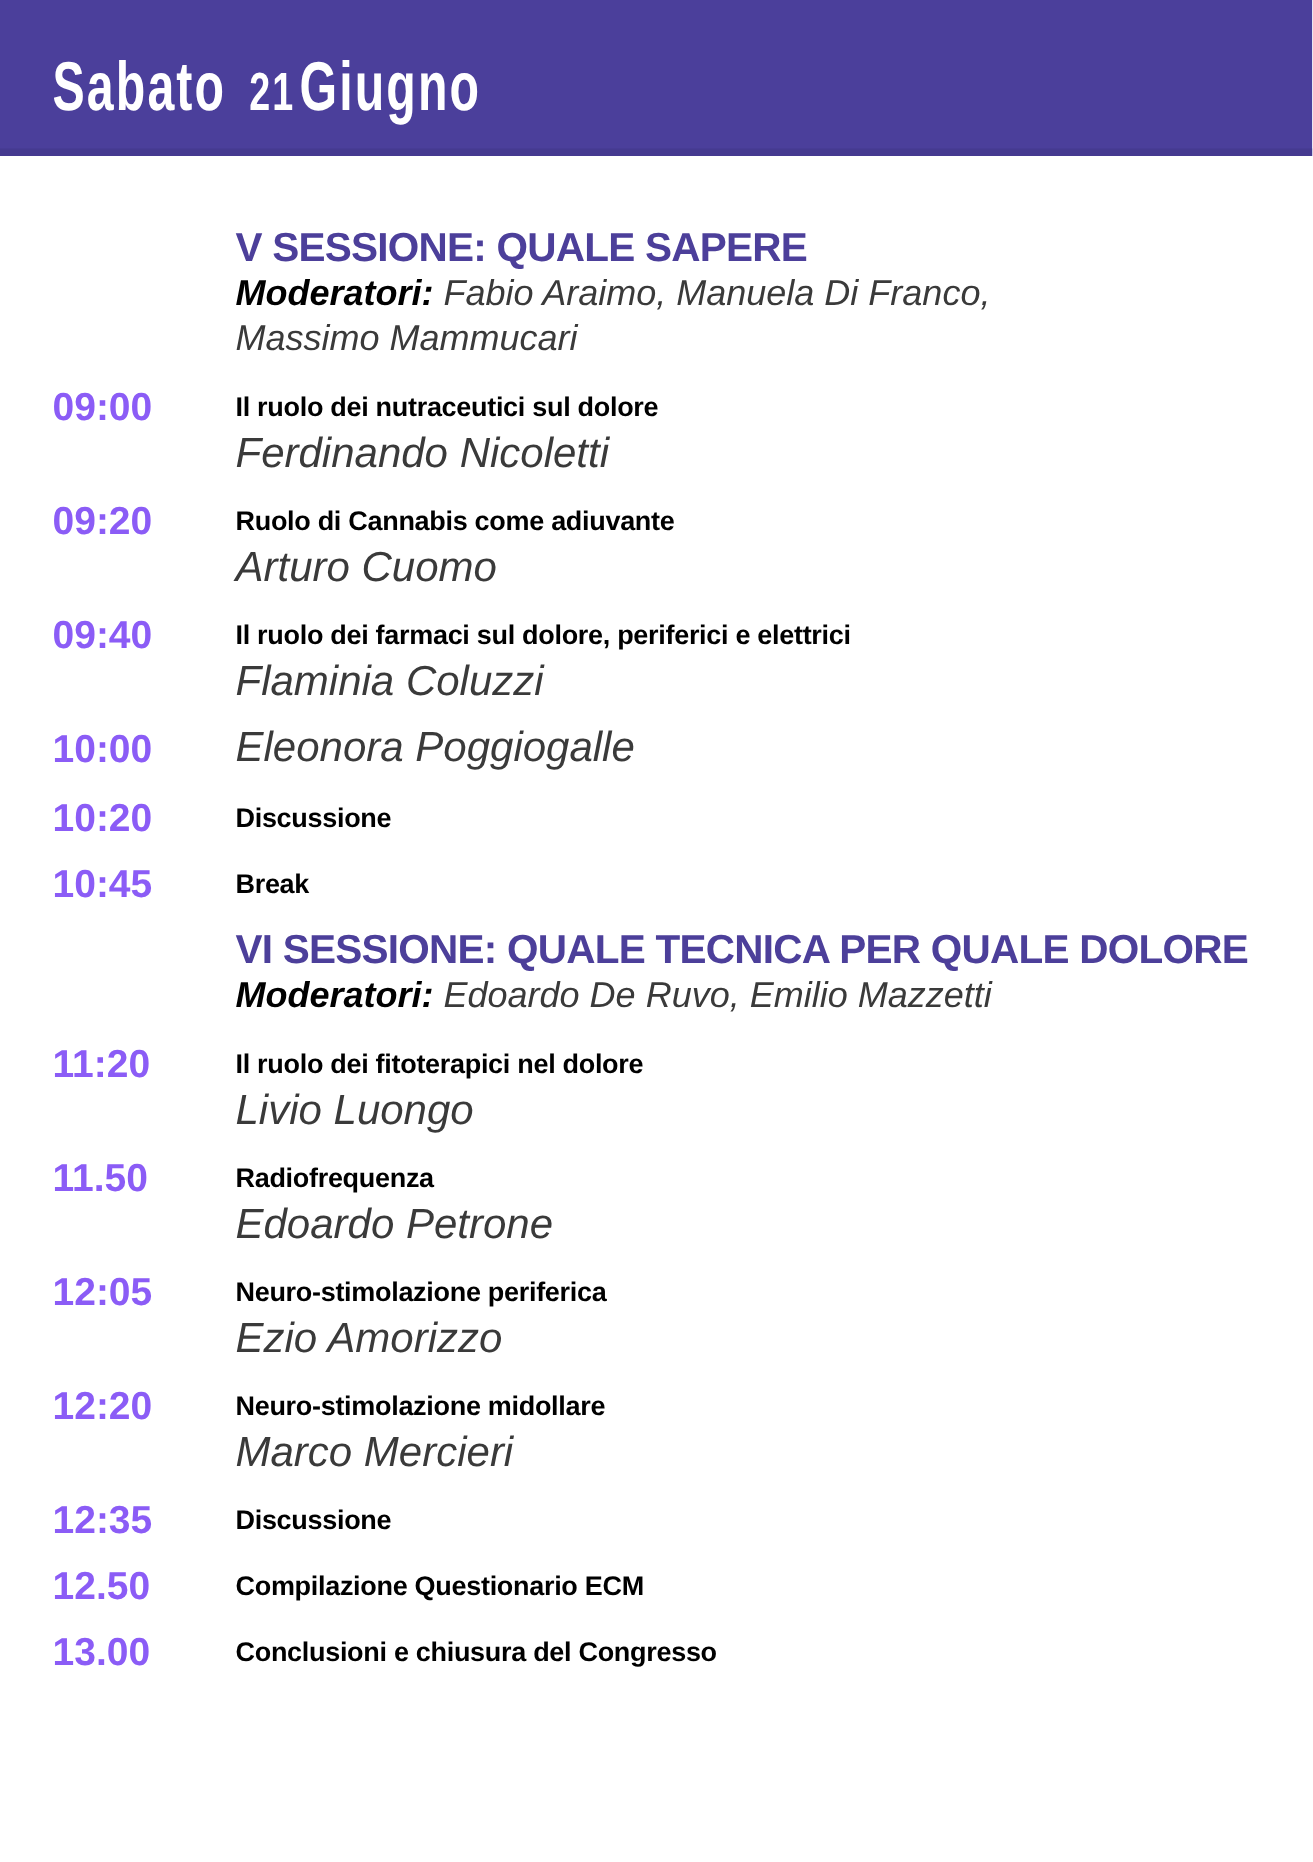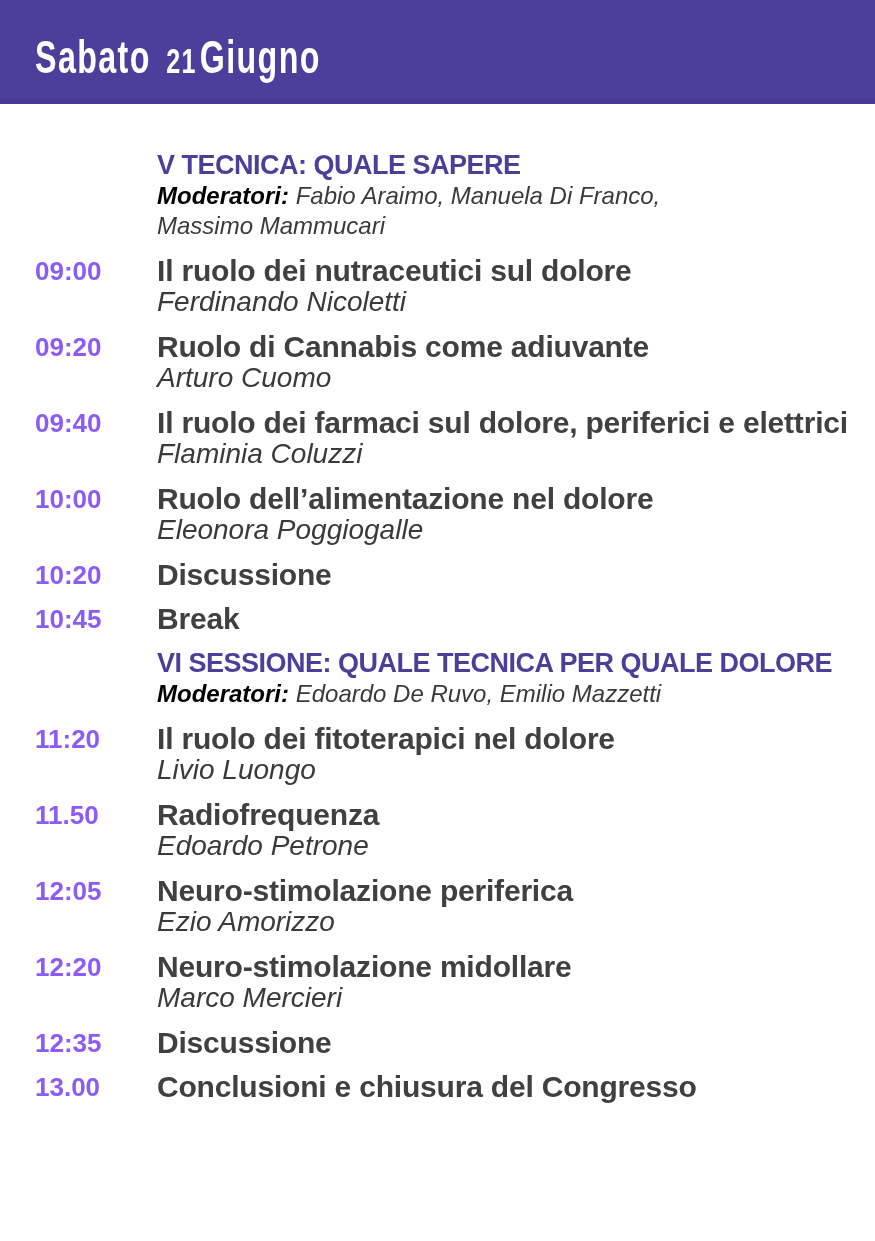--- a/index.html
+++ b/index.html
@@ -55,23 +55,23 @@
     font-size: 26px;
     font-weight: 700;
     color: #8b5cf6;
     line-height: 32px;
   }
   .content {
     flex: 1;
     min-width: 0;
   }
   .title {
-    font-size: 30px;
-    font-weight: 700;
-    color: #404040;
+    font-size: 18px;
+    font-weight: 700;
+    color: #000000;
     line-height: 32px;
     letter-spacing: -0.2px;
     white-space: nowrap;
   }
   .speaker {
     font-size: 28px;
     font-style: italic;
     color: #3a3a3a;
     line-height: 30px;
   }
@@ -101,21 +101,21 @@
 <div class="page">
   <header class="banner">
     <div class="banner-title">
       <span>Sabato</span><span class="banner-num">21</span><span>Giugno</span>
     </div>
   </header>
   <main class="schedule" id="schedule">
       <div class="row m-session">
         <div class="time"></div>
         <div class="content">
-          <div class="session-title">V TECNICA: QUALE SAPERE</div>
+          <div class="session-title">V SESSIONE: QUALE SAPERE</div>
           <div class="moderators"><span class="mod-label">Moderatori:</span> <span class="mod-names">Fabio Araimo, Manuela Di Franco, Massimo Mammucari</span></div>
         </div>
       </div>
       <div class="row m-talk">
         <div class="time">09:00</div>
         <div class="content">
           <div class="title">Il ruolo dei nutraceutici sul dolore</div>
           <div class="speaker">Ferdinando Nicoletti</div>
         </div>
       </div>
@@ -129,21 +129,20 @@
       <div class="row m-talk">
         <div class="time">09:40</div>
         <div class="content">
           <div class="title">Il ruolo dei farmaci sul dolore, periferici e elettrici</div>
           <div class="speaker">Flaminia Coluzzi</div>
         </div>
       </div>
       <div class="row m-talk">
         <div class="time">10:00</div>
         <div class="content">
-          <div class="title">Ruolo dell’alimentazione nel dolore</div>
           <div class="speaker">Eleonora Poggiogalle</div>
         </div>
       </div>
       <div class="row m-simple">
         <div class="time">10:20</div>
         <div class="content">
           <div class="title">Discussione</div>
         </div>
       </div>
       <div class="row m-simple">
@@ -184,20 +183,26 @@
         <div class="time">12:20</div>
         <div class="content">
           <div class="title">Neuro-stimolazione midollare</div>
           <div class="speaker">Marco Mercieri</div>
         </div>
       </div>
       <div class="row m-simple">
         <div class="time">12:35</div>
         <div class="content">
           <div class="title">Discussione</div>
+        </div>
+      </div>
+      <div class="row m-simple">
+        <div class="time">12.50</div>
+        <div class="content">
+          <div class="title">Compilazione Questionario ECM</div>
         </div>
       </div>
       <div class="row m-simple">
         <div class="time">13.00</div>
         <div class="content">
           <div class="title">Conclusioni e chiusura del Congresso</div>
         </div>
       </div>
     </main>
 </div>

